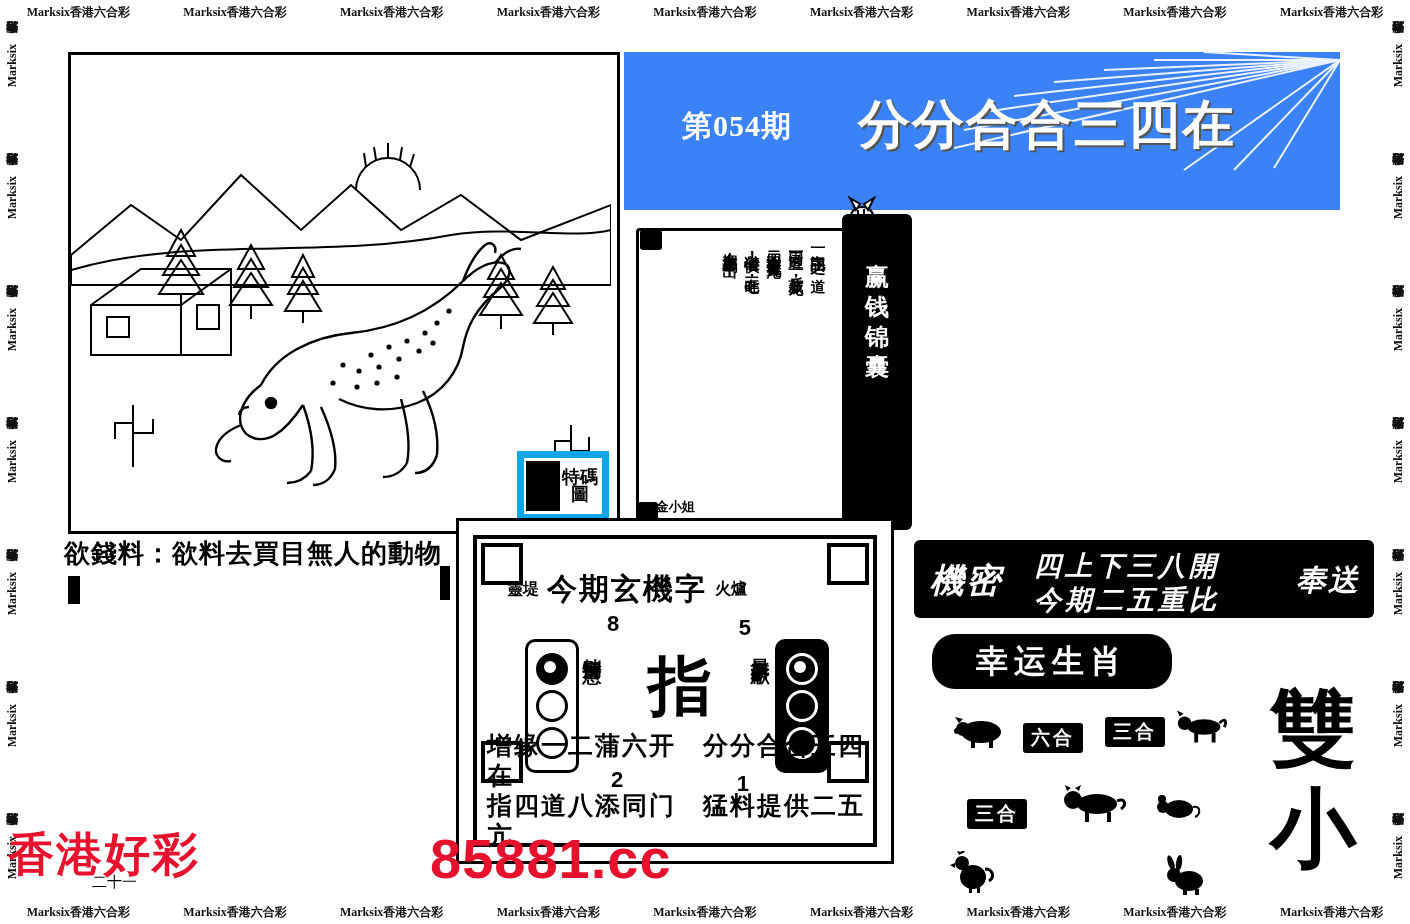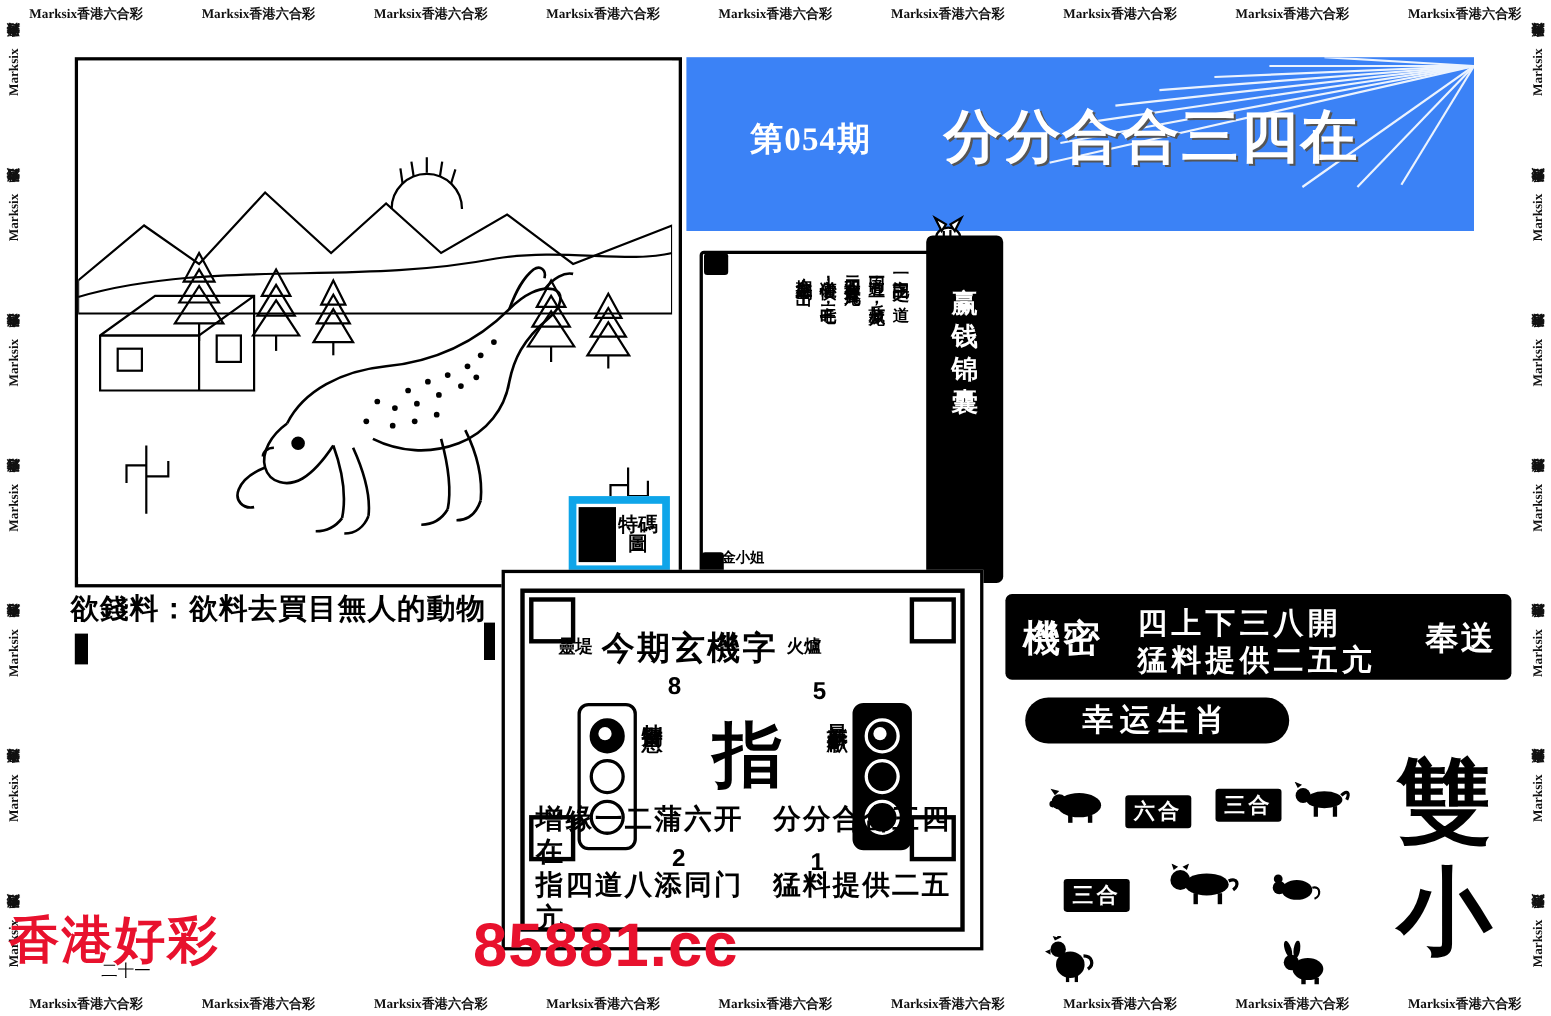--- a/index.html
+++ b/index.html
@@ -48,28 +48,28 @@
   .banner .title{position:absolute;left:234px;top:38px;color:#fff;font-family:"Liberation Serif",serif;font-weight:bold;font-size:52px;letter-spacing:2px;white-space:nowrap;text-shadow:2px 2px 0 #555;}
   .banner .rays{position:absolute;left:330px;top:0;width:386px;height:120px;}
 
   
   .poem-block{position:absolute;left:880px;top:210px;width:470px;}
   .poem-block .pt{font-family:"Liberation Serif",serif;font-weight:bold;font-size:34px;letter-spacing:16px;text-align:center;margin-bottom:10px;}
   .poem-block .pl{font-family:"Liberation Serif",serif;font-weight:bold;font-size:25px;line-height:34px;letter-spacing:1px;text-align:center;white-space:nowrap;}
   .poem-block .nums{margin-top:8px;font-family:"Liberation Sans",sans-serif;font-weight:bold;font-size:29px;line-height:37px;text-align:center;letter-spacing:1px;}
 
   
-  .secret{position:absolute;left:890px;top:516px;width:460px;height:78px;background:#000;border-radius:6px;color:#fff;}
+  .secret{position:absolute;left:890px;top:516px;width:460px;height:78px;background:#000;border-radius:6px;color:#fff;font-style:italic;}
   .secret .lbl{position:absolute;left:16px;top:18px;font-family:"Liberation Serif",serif;font-weight:bold;font-size:34px;letter-spacing:2px;}
   .secret .l1{position:absolute;left:120px;top:8px;font-family:"Liberation Serif",serif;font-weight:bold;font-size:27px;letter-spacing:4px;}
   .secret .l2{position:absolute;left:120px;top:42px;font-family:"Liberation Serif",serif;font-weight:bold;font-size:27px;letter-spacing:4px;}
   .secret .give{position:absolute;right:14px;top:20px;font-family:"Liberation Serif",serif;font-weight:bold;font-size:30px;letter-spacing:2px;}
 
   
-  .lucky{position:absolute;left:908px;top:610px;width:240px;height:42px;background:#000;border-radius:23px;color:#fff;display:flex;align-items:center;justify-content:center;font-family:"Liberation Serif",serif;font-weight:bold;font-size:28px;letter-spacing:6px;}
+  .lucky{position:absolute;left:908px;top:610px;width:240px;height:55px;background:#000;border-radius:23px;color:#fff;display:flex;align-items:center;justify-content:center;font-family:"Liberation Serif",serif;font-weight:bold;font-size:32px;letter-spacing:6px;}
   .zodiac{position:absolute;left:895px;top:665px;width:330px;height:200px;}
   .zodiac .tag{position:absolute;background:#000;color:#fff;font-family:"Liberation Serif",serif;font-weight:bold;font-size:19px;padding:2px 8px;border-radius:3px;letter-spacing:3px;}
   .zodiac svg{position:absolute;}
 
   
   .shuang{position:absolute;right:18px;top:655px;width:110px;font-family:"Liberation Serif",serif;font-weight:bold;font-size:86px;line-height:100px;text-align:center;color:#000;}
 
   
   .dice-card{position:absolute;left:432px;top:494px;width:432px;height:340px;border:3px solid #000;background:#fff;}
   .dice-card .inner{position:absolute;left:14px;top:14px;right:14px;bottom:14px;border:4px solid #000;}
@@ -263,21 +263,21 @@
     </div>
     <div class="sig">■金小姐</div>
     <div class="rod"></div>
     <div class="rod-txt">赢钱锦囊</div>
   </div>
 
 
   <div class="secret">
     <div class="lbl">機密</div>
     <div class="l1">四上下三八開</div>
-    <div class="l2">猛料提供二五亢</div>
+    <div class="l2">今期二五重比</div>
     <div class="give">奉送</div>
   </div>
 
   <div class="lucky">幸运生肖</div>
   <div class="zodiac">
     <svg viewBox="0 0 60 34" width="60" height="34" style="left:32px;top:26px">
       <ellipse cx="30" cy="17" rx="20" ry="11" fill="#000"></ellipse>
       <circle cx="12" cy="14" r="7" fill="#000"></circle>
       <path d="M8 8 l-4 -6 l8 2 z" fill="#000"></path>
       <rect x="20" y="26" width="4" height="7" fill="#000"></rect>

